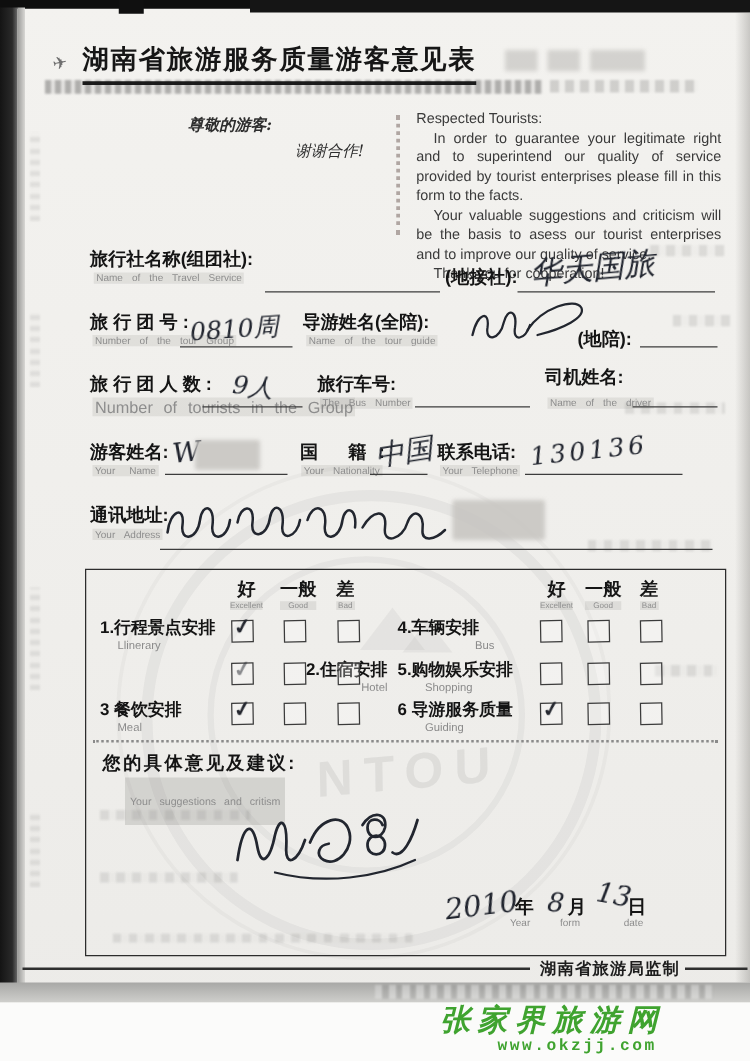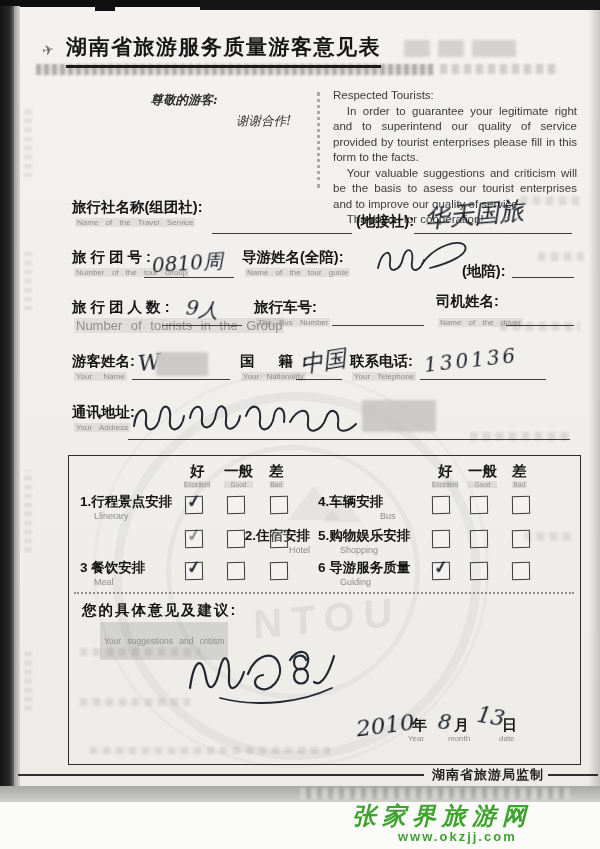--- a/index.html
+++ b/index.html
@@ -58,21 +58,21 @@
   .date-en{font-size:8px;color:#8d8d8d;}
   
   .auth-line{height:0;border-top:2px solid #2e2e2e;}
   .auth-text{font-weight:bold;font-size:13px;color:#1d1d1d;letter-spacing:1px;white-space:nowrap;}
   .band{left:0;top:786px;width:600px;height:16px;background:linear-gradient(180deg,#a8a8a6,#cfcfcc);}
   .band-noise{left:300px;top:788px;width:270px;height:11px;opacity:.35;filter:blur(1px);
       background:repeating-linear-gradient(90deg,rgba(255,255,255,.8) 0 6px,rgba(90,90,90,.4) 6px 11px);}
   .below{left:0;top:802px;width:600px;height:47px;background:#fbfbfa;}
   .site-name{font-family:"DejaVu Serif",serif;font-weight:bold;font-style:italic;
              font-size:24px;letter-spacing:6px;white-space:nowrap;}
-  .site-url{font-family:Liberation Sans, sans-serif;font-weight:bold;font-size:13px;letter-spacing:2px;white-space:nowrap;text-align:center;}
+  .site-url{font-family:Liberation Mono, monospace;font-weight:bold;font-size:13px;letter-spacing:2px;white-space:nowrap;text-align:center;}
   
   .ring{border-radius:50%;}
   .r1{left:113px;top:392px;width:350px;height:350px;border:9px solid rgba(70,70,70,.06);}
   .r2{left:166px;top:445px;width:244px;height:244px;border:5px solid rgba(70,70,70,.055);}
   .r3{left:93px;top:372px;width:390px;height:390px;border:3px solid rgba(70,70,70,.04);}
   .stamp-letters{left:253px;top:596px;font-size:40px;font-weight:bold;color:rgba(55,55,55,.09);
                  letter-spacing:9px;transform:rotate(-5deg) skewX(-4deg);}
   .mtn{width:0;height:0;opacity:.05;}
   .mtn1{left:288px;top:486px;border-left:26px solid transparent;border-right:26px solid transparent;border-bottom:34px solid #222;}
   .mtn2{left:322px;top:496px;border-left:20px solid transparent;border-right:20px solid transparent;border-bottom:26px solid #222;}
@@ -285,21 +285,21 @@
     <path class="ink" stroke-width="2.2" d="M112 40 C112 30 126 30 126 40 C126 50 112 50 112 40"></path>
     <path class="ink" stroke-width="2.2" d="M132 46 C140 52 148 34 152 20"></path>
     <path class="ink" stroke-width="1.8" d="M38 62 C78 72 120 66 150 52"></path>
   </svg>
 
   <div class="abs hw" style="left:356px;top:712px;font-size:23px;transform:rotate(-7deg);">2010</div>
   <div class="abs date-zh" style="left:412px;top:716px;">年</div>
   <div class="abs date-en" style="left:408px;top:734px;">Year</div>
   <div class="abs hw" style="left:438px;top:710px;font-size:21px;transform:rotate(6deg);">8</div>
   <div class="abs date-zh" style="left:454px;top:716px;">月</div>
-  <div class="abs date-en" style="left:448px;top:734px;">month</div>
+  <div class="abs date-en" style="left:448px;top:734px;">form</div>
   <div class="abs hw" style="left:477px;top:704px;font-size:22px;transform:rotate(10deg);">13</div>
   <div class="abs date-zh" style="left:502px;top:716px;">日</div>
   <div class="abs date-en" style="left:499px;top:734px;">date</div>
 
   <div class="abs auth-line" style="left:18px;top:774px;width:406px;"></div>
   <div class="abs auth-text" style="left:432px;top:766px;">湖南省旅游局监制</div>
   <div class="abs auth-line" style="left:548px;top:774px;width:50px;"></div>
 
   <div class="abs band"></div>
   <div class="abs band-noise"></div>

